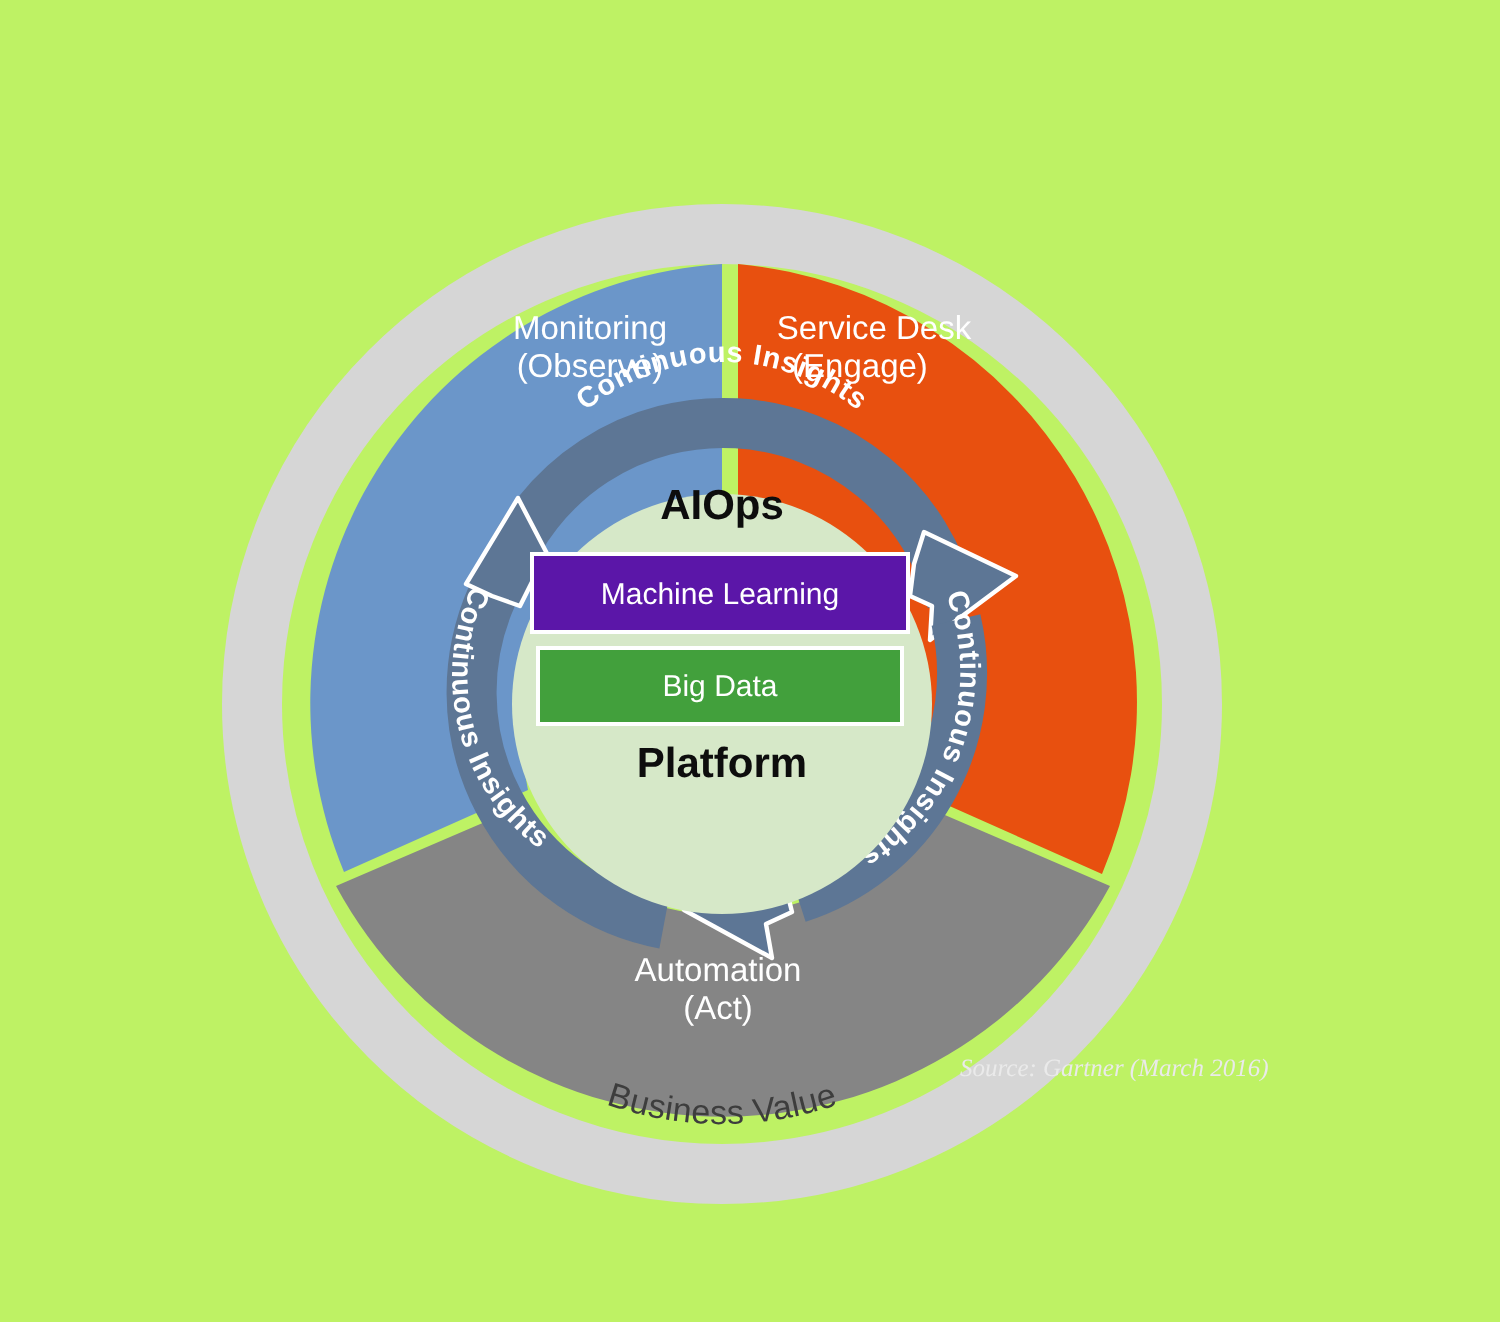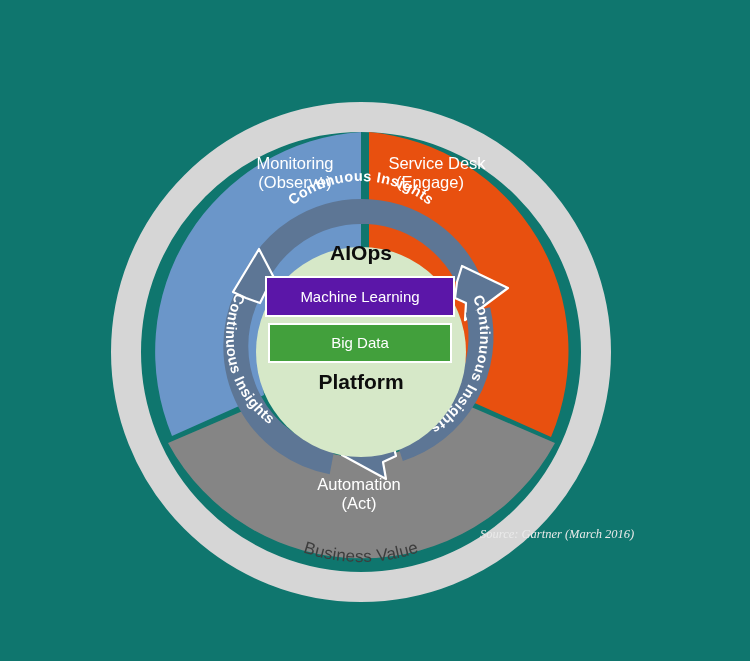--- a/index.html
+++ b/index.html
@@ -10,21 +10,21 @@
   body {
     width: 750px;
     height: 661px;
     overflow: hidden;
     font-family: "Liberation Sans", sans-serif;
   }
   #stage {
     position: relative;
     width: 750px;
     height: 661px;
-    background: #0f766e;
+    background: #bef264;
   }
   #aiops-svg {
     position: absolute;
     left: 0;
     top: 0;
     width: 750px;
     height: 661px;
     display: block;
   }
   .seg-label {

